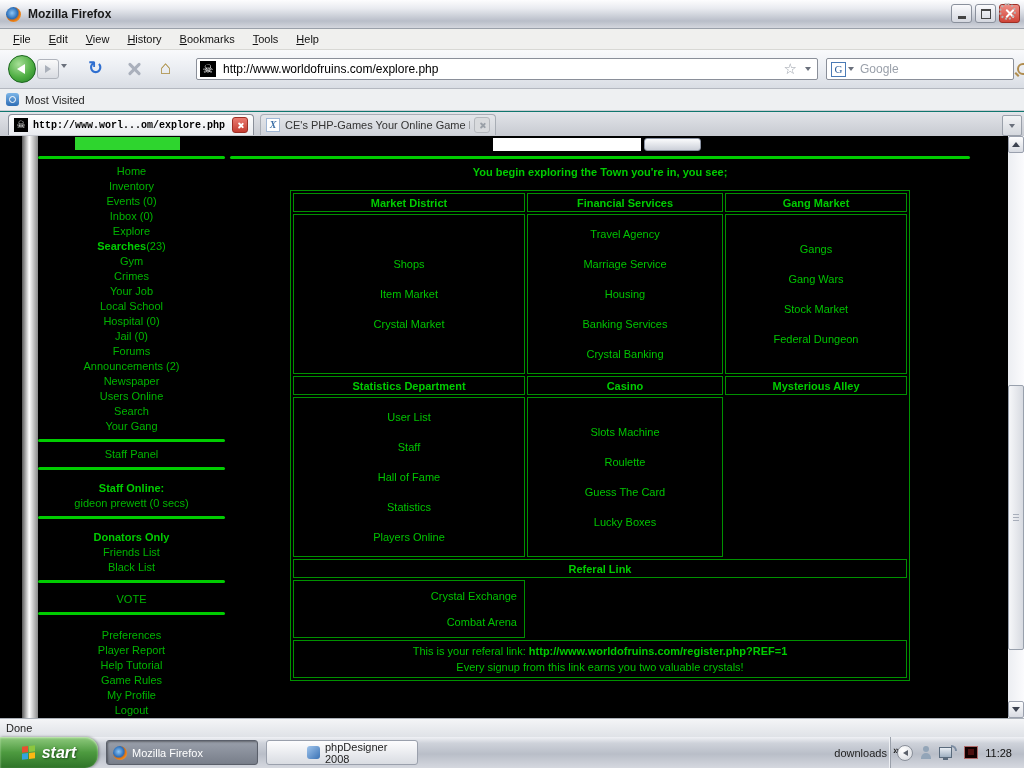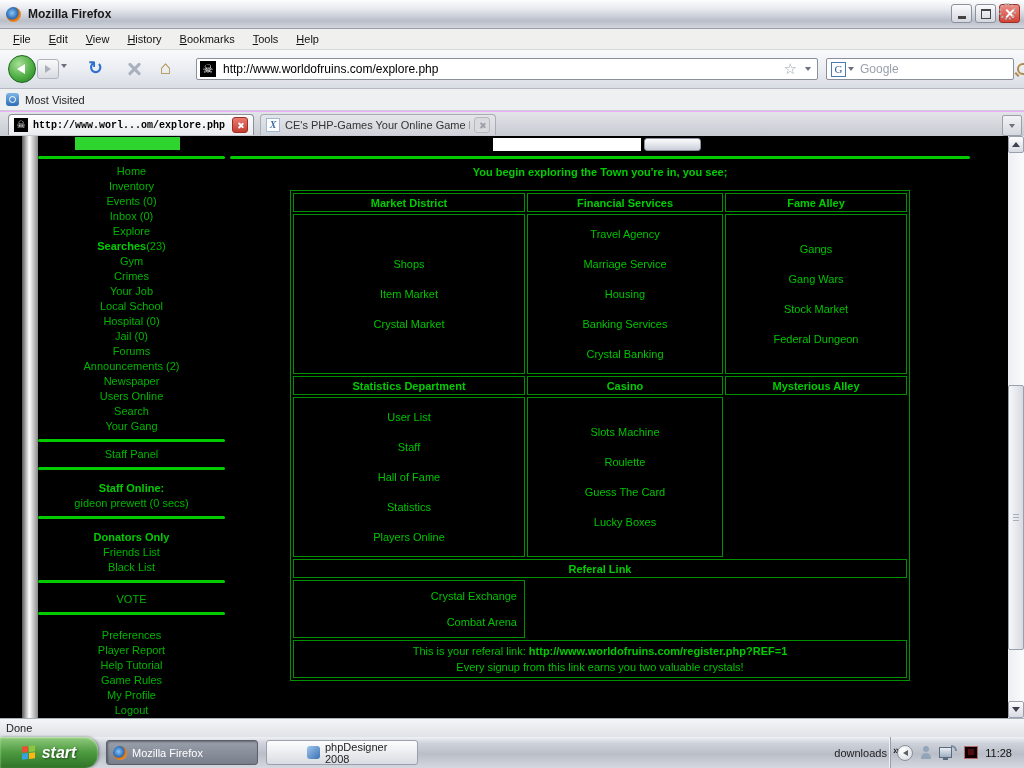--- a/index.html
+++ b/index.html
@@ -1,16 +1,16 @@
 <!DOCTYPE html>
 <html><head>
 <meta charset="utf-8">
 <style>
   html,body{margin:0;padding:0;background:#444;}
-  #screen{position:relative;width:1024px;height:768px;overflow:hidden;background:#f0abfc;
+  #screen{position:relative;width:1024px;height:768px;overflow:hidden;background:#0f766e;
           font-family:"Liberation Sans","DejaVu Sans",sans-serif;}
 
   
   #titlebar{position:absolute;left:0;top:0;width:1024px;height:28px;
     background:linear-gradient(180deg,#fdfdfe 0%,#e9ebf0 30%,#b9bec9 75%,#d4d7de 100%);
     border-bottom:1px solid #9aa0aa;display:flex;align-items:center;}
   .fficon{width:15px;height:15px;border-radius:50%;flex:0 0 auto;
     background:radial-gradient(circle at 40% 40%,#8ec6f5 0%,#2a6db8 45%,#e2740f 58%,#f9a13a 85%,#d96a0e 100%);}
   #titlebar .fficon{margin-left:6px;}
   #window-title{font-size:12px;font-weight:bold;color:#1a1a1a;margin-left:7px;}
@@ -333,21 +333,21 @@
       <table class="explore">
         <colgroup>
             <col style="width:232px">
             <col style="width:196px">
             <col style="width:182px">
           </colgroup>
         <tbody>
             <tr>
           <th class="hcell">Market District</th>
           <th class="hcell">Financial Services</th>
-          <th class="hcell">Fame Alley</th>
+          <th class="hcell">Gang Market</th>
         </tr>
         <tr>
           <td class="cell">
             <div class="cell-links">
                   <div class="cell-link">Shops</div>
                   <div class="cell-link">Item Market</div>
                   <div class="cell-link">Crystal Market</div>
                 </div>
           </td>
           <td class="cell">

